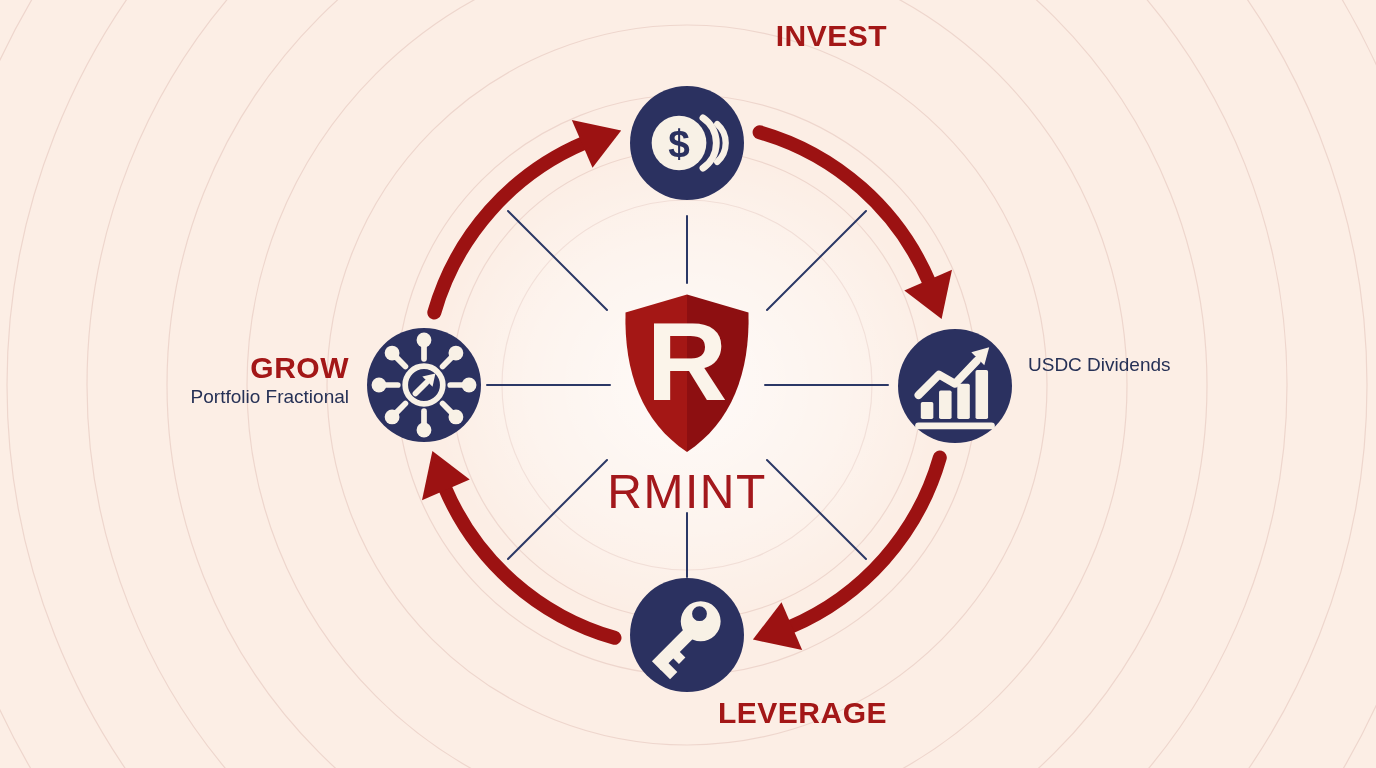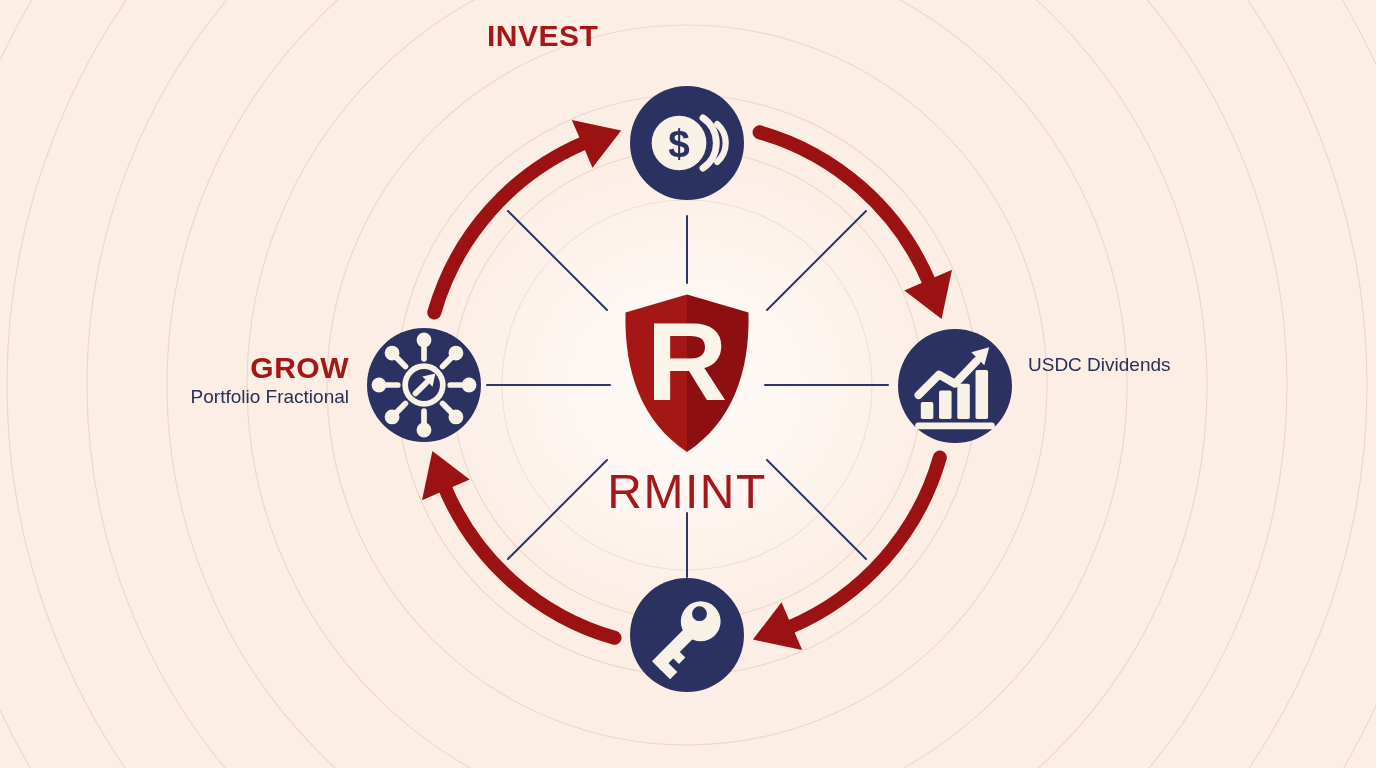--- a/index.html
+++ b/index.html
@@ -20,21 +20,21 @@
 
   
   .node-label{position:absolute;z-index:8;}
   .node-title{
     font-weight:bold;font-size:30px;letter-spacing:.5px;color:#a31717;
     line-height:1.08;margin:0;
   }
   .node-sub{
     font-size:19px;color:#263156;line-height:1.2;margin:2px 0 0 0;
   }
-  .label-center{text-align:left;left:487px;width:400px;}
+  .label-center{text-align:right;left:487px;width:400px;}
   .label-right-side{left:1028px;width:340px;text-align:left;}
   .label-left-side{left:0;width:349px;text-align:right;}
 
   
   .shield-wrap{position:absolute;left:612px;top:288px;width:150px;height:172px;z-index:7;}
   .shield-letter{
     position:absolute;left:612px;top:300px;width:150px;height:124px;z-index:8;
     text-align:center;line-height:124px;font-size:112px;font-weight:bold;color:#fbf4ea;
   }
   .brand-name{
@@ -131,20 +131,21 @@
       <g transform="rotate(-45 50 50)">
         <rect x="12" y="44.5" width="46" height="11.5" fill="#f8f1e6"></rect>
         <rect x="12" y="54" width="9" height="13" fill="#f8f1e6"></rect>
         <rect x="27" y="54" width="8" height="9" fill="#f8f1e6"></rect>
         <circle cx="67" cy="50" r="17.5" fill="#f8f1e6"></circle>
         <circle cx="71" cy="44.5" r="6.5" fill="#2b3160"></circle>
       </g>
     </svg>
   </div>
   <div class="node-label label-center" style="top:697px">
+    <div class="node-title">LEVERAGE</div>
   </div>
 
   <div class="node-label label-left-side" style="top:352px">
     <div class="node-title">GROW</div>
     <div class="node-sub">Portfolio Fractional</div>
   </div>
   <div class="icon-circle" style="left:367px;top:328px">
     <svg viewBox="0 0 100 100">
       <circle cx="50" cy="50" r="16.5" fill="none" stroke="#f8f1e6" stroke-width="5"></circle>
       <line x1="42.5" y1="57.5" x2="52" y2="48" stroke="#f8f1e6" stroke-width="5" stroke-linecap="round"></line>

